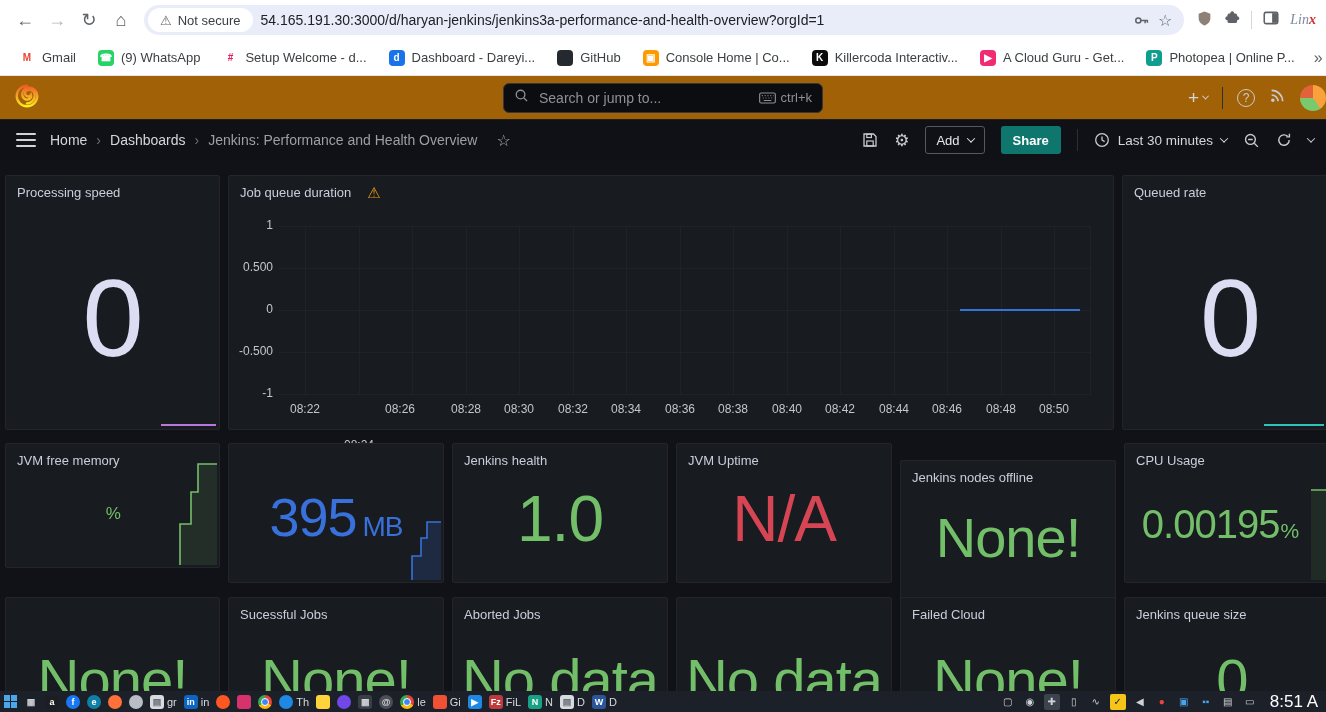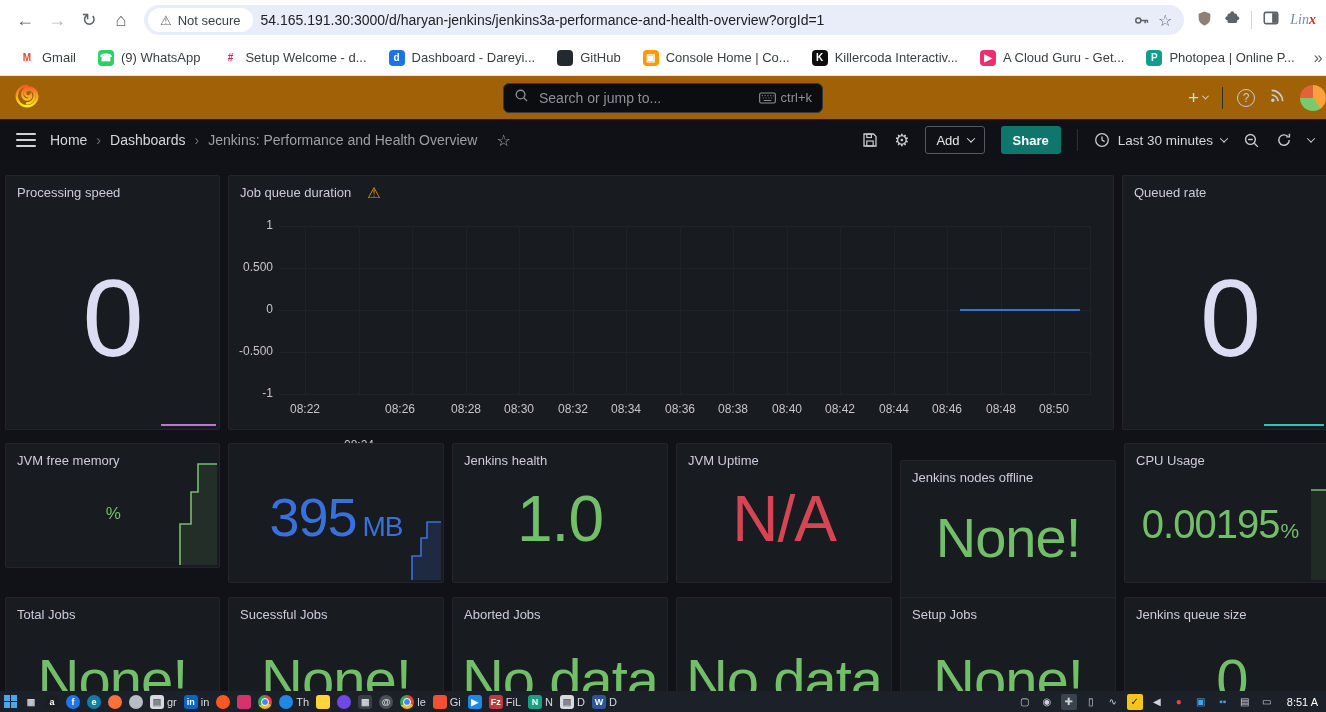--- a/index.html
+++ b/index.html
@@ -71,21 +71,21 @@
   .taskbar{position:absolute;left:0;right:0;bottom:0;height:21px;background:#1c2028;display:flex;align-items:center;padding:0 4px;gap:7px;z-index:50;}
   .tb-app{display:flex;align-items:center;gap:3px;cursor:pointer;flex:0 0 auto;}
   .tb-ic{width:14px;height:14px;border-radius:3px;display:flex;align-items:center;justify-content:center;font-size:9px;font-weight:700;overflow:hidden;}
   .tb-ic.round{border-radius:50%;}
   .tb-ic.chrome-ic{border-radius:50%;background:conic-gradient(#ea4335 0 33%, #fbbc05 33% 66%, #34a853 66%);position:relative;}
   .tb-ic.chrome-ic:after{content:"";position:absolute;width:6px;height:6px;border-radius:50%;background:#4285f4;border:1px solid #fff;}
   .tb-label{font-size:11px;color:#d8d9de;}
   .tb-tray{margin-left:auto;display:flex;align-items:center;gap:6px;}
   .tray-ic{min-width:16px;height:16px;display:flex;align-items:center;justify-content:center;font-size:10px;color:#cfd2d8;border-radius:2px;cursor:pointer;}
   .tray-ic.hl{background:#3d434c;}
-  .tb-time{font-size:11px;color:#ffffff;padding:0 4px 0 6px;white-space:nowrap;}
+  .tb-time{font-size:17px;color:#ffffff;padding:0 4px 0 6px;white-space:nowrap;}
   .win-start{display:grid;grid-template-columns:6px 6px;grid-template-rows:6px 6px;gap:1px;cursor:pointer;}
   .win-start i{background:#4aa8ea;}
 </style>
 </head>
 <body>
 
 <div class="browser-top">
   <span class="nav-ic">←</span>
   <span class="nav-ic dim">→</span>
   <span class="nav-ic">↻</span>
@@ -404,23 +404,20 @@
       <span>0.00195</span>
         <span class="unit" style="font-size:21px;margin-left:1px;">%</span>
     </div>
     <svg class="spark" style="right:0;bottom:2px;" width="28" height="92" viewBox="0 0 28 92">
       <path d="M0 2 L16 2 L16 86 L28 86 L28 92 L0 92 Z" fill="rgba(115,191,105,0.10)"></path>
       <path d="M0 2 L16 2 L16 86 L28 86" fill="none" stroke="#73bf69" stroke-width="1.6"></path>
     </svg>
   </div>
 
   <div class="panel" style="left:5px;top:597px;width:215px;height:140px;">
-    <div class="ptitle">
-        <span>Total Jobs</span>
-      </div>
     <div class="bigval" style="top:48px;font-size:58px;color:#73bf69;">
         <span>None!</span>
       </div>
   </div>
   <div class="panel" style="left:228px;top:597px;width:216px;height:140px;">
     <div class="ptitle">
         <span>Sucessful Jobs</span>
       </div>
     <div class="bigval" style="top:48px;font-size:58px;color:#73bf69;">
         <span>None!</span>
@@ -434,21 +431,21 @@
         <span>No data</span>
       </div>
   </div>
   <div class="panel" style="left:676px;top:597px;width:216px;height:140px;">
     <div class="bigval" style="top:48px;font-size:58px;color:#73bf69;">
         <span>No data</span>
       </div>
   </div>
   <div class="panel" style="left:900px;top:597px;width:216px;height:140px;">
     <div class="ptitle">
-        <span>Setup Jobs</span>
+        <span>Failed Cloud</span>
       </div>
     <div class="bigval" style="top:48px;font-size:58px;color:#73bf69;">
         <span>None!</span>
       </div>
   </div>
   <div class="panel" style="left:1124px;top:597px;width:216px;height:140px;">
     <div class="ptitle">
         <span>Jenkins queue size</span>
       </div>
     <div class="bigval" style="top:48px;font-size:58px;color:#73bf69;">

